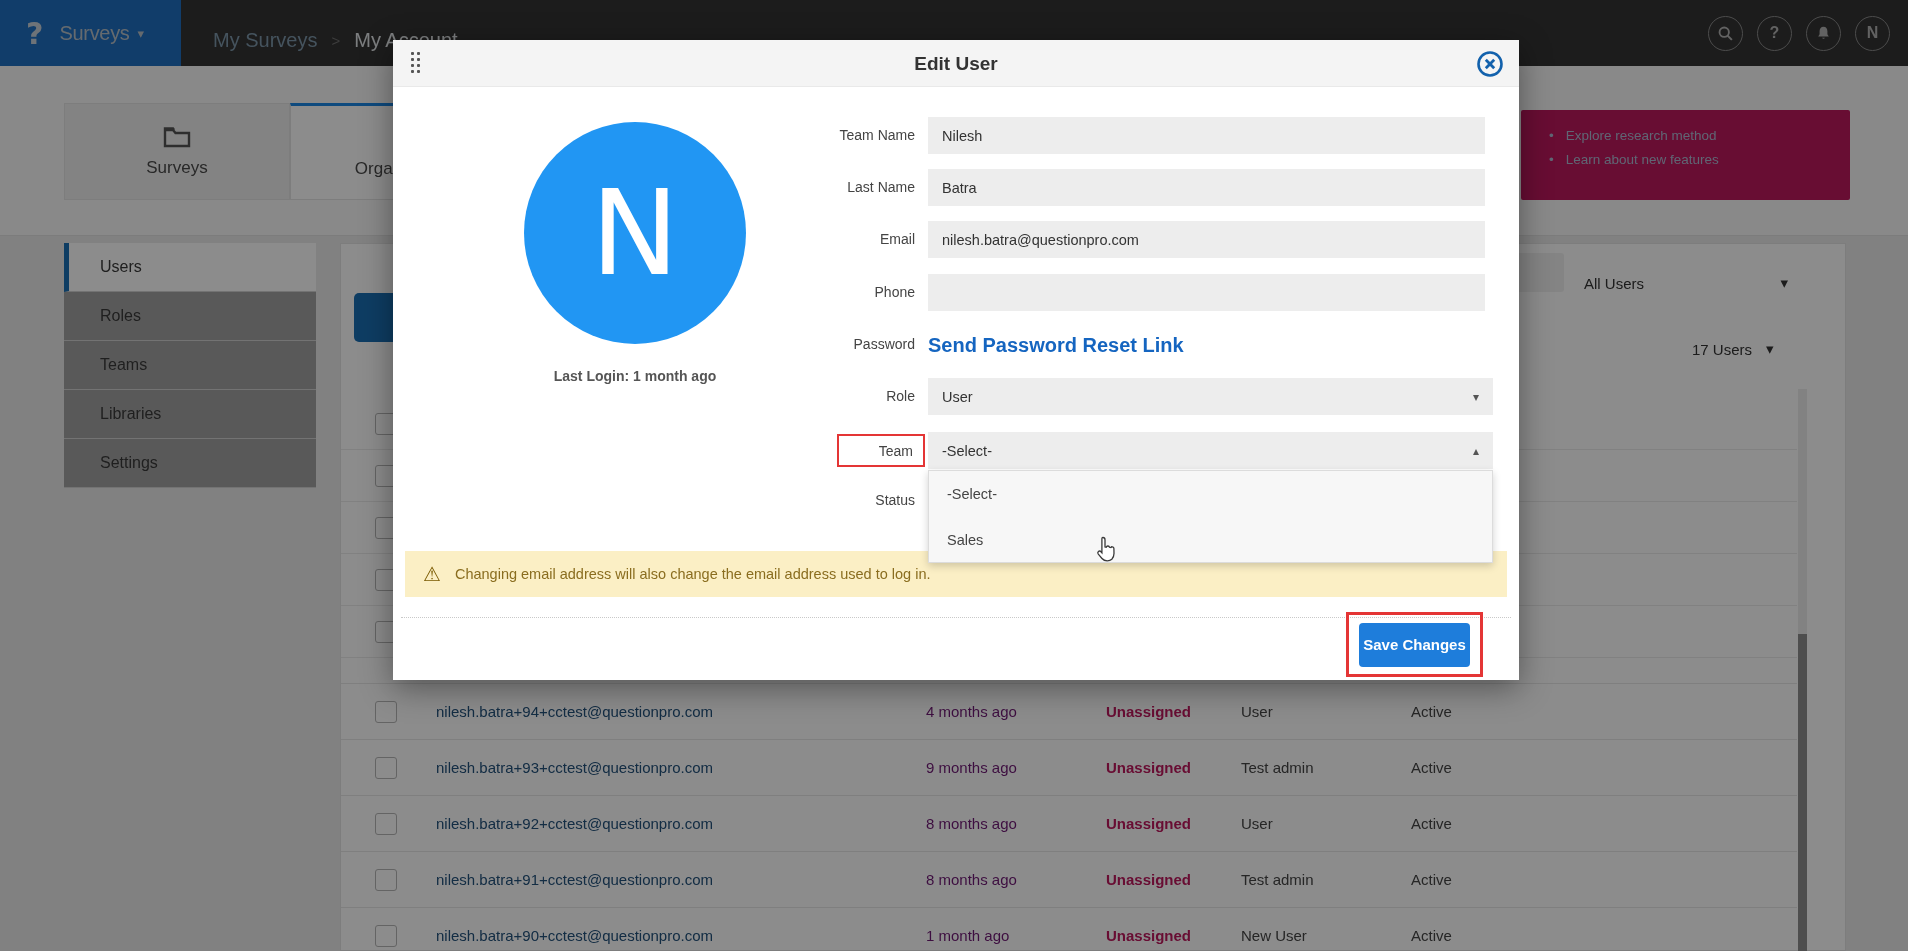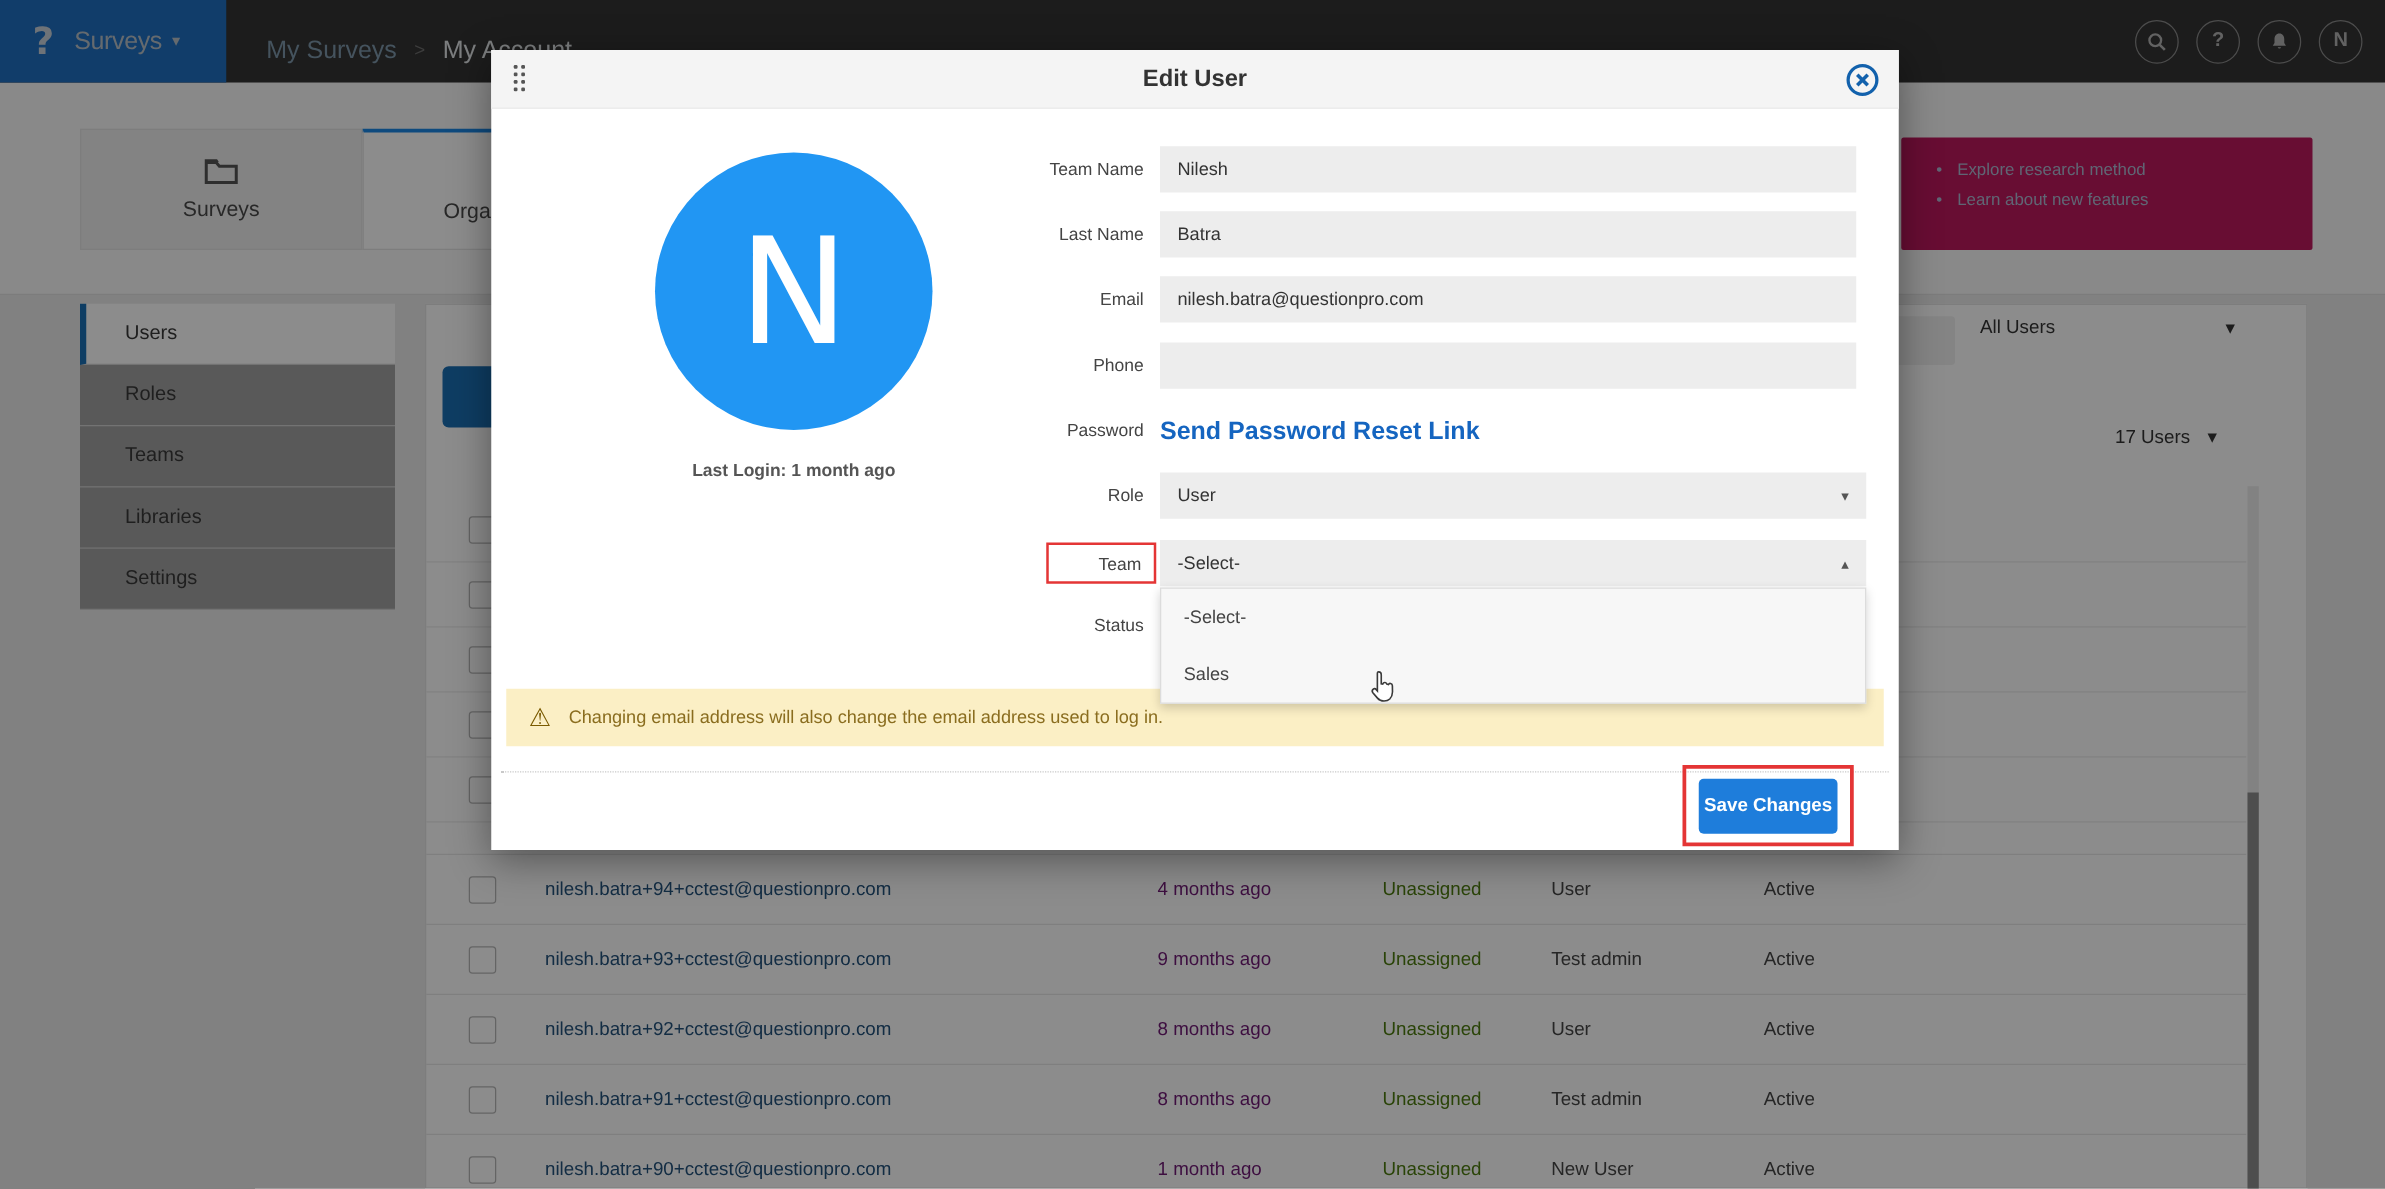--- a/index.html
+++ b/index.html
@@ -30,33 +30,33 @@
   .promo-item::before { content:"•"; margin-right:12px; color:#aebad4; }
 
   
   .side-item { position:absolute; left:64px; width:252px; height:49px; display:flex; align-items:center; padding-left:36px; font-size:16px; color:#3a3a3a; background:#a3a3a3; border-bottom:1px solid #d2d2d2; }
   .side-item.active { background:#ffffff; border-left:5px solid #1b6fb5; padding-left:31px; }
 
   
   .card { position:absolute; left:340px; top:243px; width:1506px; height:708px; background:#ffffff; border:1px solid #e3e3e3; }
   .add-btn { position:absolute; left:13px; top:49px; width:130px; height:49px; background:#1b6fb5; border-radius:5px; }
   .search-box { position:absolute; left:430px; top:9px; width:793px; height:39px; background:#f1f1f1; border-radius:3px; }
-  .filter-sel { position:absolute; left:1233px; top:9px; width:228px; height:39px; display:flex; align-items:flex-start; justify-content:space-between; padding:0 14px 0 10px; }
+  .filter-sel { position:absolute; left:1233px; top:9px; width:228px; height:39px; display:flex; align-items:flex-end; justify-content:space-between; padding:0 14px 0 10px; }
   .filter-sel span { font-size:15px; color:#333; }
   .caret { color:#555; font-size:12px; }
   .count-wrap { position:absolute; left:1351px; top:96px; display:flex; align-items:center; gap:14px; }
   .count-wrap span { font-size:15px; color:#333; }
   .chk { width:22px; height:22px; border:1px solid #b7b7b7; border-radius:3px; background:#fff; }
   .obsrow { position:absolute; left:0; width:1456px; height:52px; border-bottom:1px solid #ececec; display:flex; align-items:center; }
   .obsrow .chk { margin-left:34px; }
   .trow { position:absolute; left:0; width:1456px; height:56px; border-top:1px solid #e7e7e7; }
   .trow .chk { position:absolute; left:34px; top:17px; }
   .c-email { position:absolute; left:95px; top:19px; font-size:15px; color:#23527c; }
   .c-date  { position:absolute; left:585px; top:19px; font-size:15px; color:#701a75; }
-  .c-team  { position:absolute; left:765px; top:19px; font-size:15px; color:#4d7c0f; }
+  .c-team  { position:absolute; left:765px; top:19px; font-size:15px; color:#be185d;font-weight:bold; }
   .c-role  { position:absolute; left:900px; top:19px; font-size:15px; color:#454545; }
   .c-status{ position:absolute; left:1070px; top:19px; font-size:15px; color:#454545; }
   .vtrack { position:absolute; left:1457px; top:145px; width:9px; height:563px; background:#ededed; }
   .vthumb { position:absolute; left:0; top:245px; width:9px; height:318px; background:#8f8f8f; }
 
   
   .overlay { position:absolute; left:0; top:0; width:1908px; height:951px; background:rgba(0,0,0,0.45); z-index:10; }
 
   
   .modal { position:absolute; left:393px; top:40px; width:1126px; height:640px; background:#ffffff; z-index:20; box-shadow:0 8px 30px rgba(0,0,0,0.4); }

